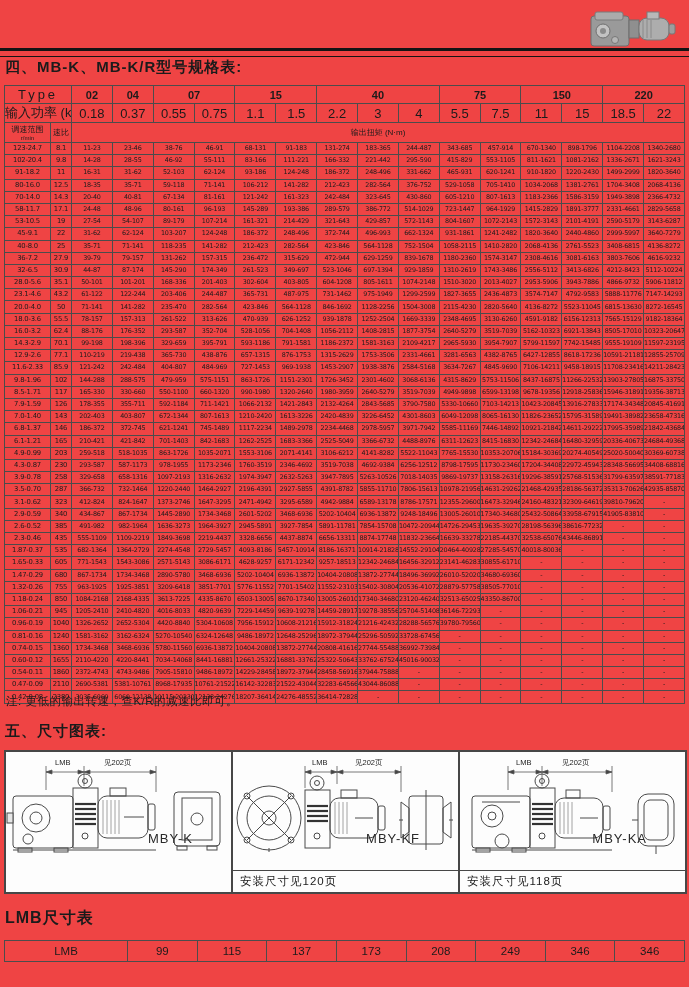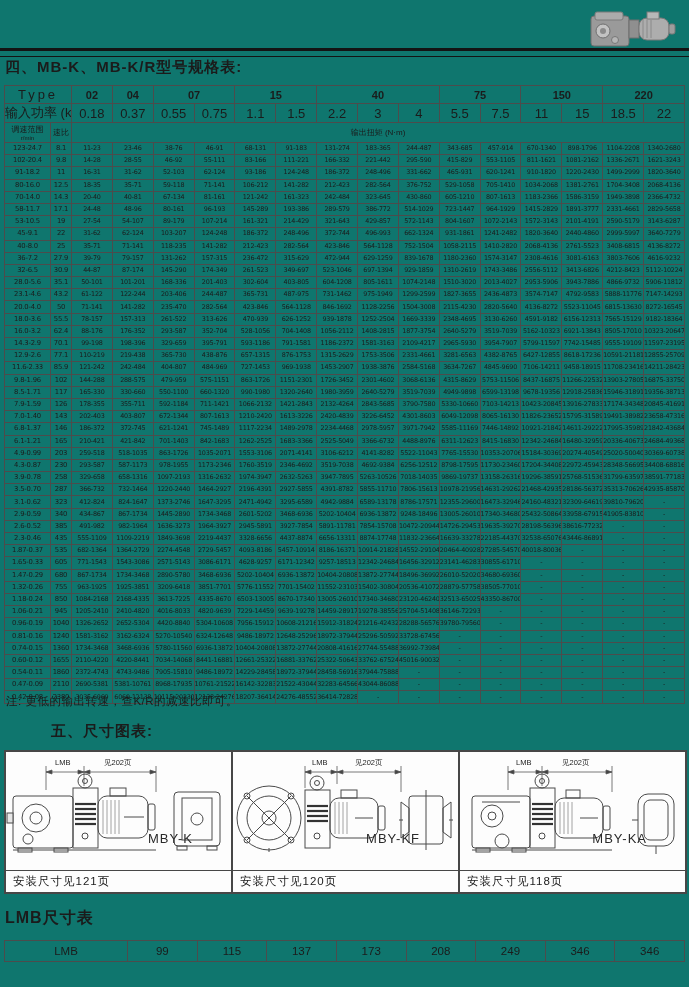--- a/index.html
+++ b/index.html
@@ -1,36 +1,36 @@
 <!DOCTYPE html>
 <html><head>
 <meta charset="utf-8">
 <style>
   html,body{margin:0;padding:0;background:#e8e8e8;}
-  .page{position:relative;width:689px;height:987px;margin:0 auto;background:#0f766e;
+  .page{position:relative;width:689px;height:987px;margin:0 auto;background:#ef4444;
         font-family:"Liberation Sans","DejaVu Sans",sans-serif;color:#1b1b1b;overflow:hidden;}
   .photo{position:absolute;top:4px;right:8px;width:96px;height:46px;}
   .toprule{position:absolute;top:48px;left:0;width:689px;height:5px;
            border-top:3px solid #141414;border-bottom:1px solid #141414;}
   .h-sec{position:absolute;left:5px;font-size:15px;font-weight:bold;letter-spacing:1px;white-space:nowrap;}
   #title4{top:58px;}
   
   .spec{position:absolute;top:85px;left:4px;width:681px;border-collapse:collapse;table-layout:fixed;}
   .spec th,.spec td{border:1px solid #4c4c4c;padding:0;text-align:center;vertical-align:middle;
                     overflow:hidden;white-space:nowrap;}
   .spec thead tr.t-row th{height:17px;font-size:11px;font-weight:bold;margin-left:12px;}
   .spec thead tr.t-row th.th-type{font-size:13px;font-weight:normal;letter-spacing:3px;}
   .spec thead tr.p-row th{height:16px;font-size:13px;font-weight:normal;}
   .spec thead tr.s-row th{height:19px;font-size:8px;font-weight:normal;}
   .spec thead tr.s-row .unit{font-size:6px;line-height:6px;}
   .spec tbody td{height:11.2px;line-height:11px;font-size:6.4px;font-family:"DejaVu Sans",sans-serif;letter-spacing:-0.2px;}
   .spec tbody td.c-speed{font-size:6.8px;}
   .spec tbody td.c-ratio{font-size:6.8px;}
   .note{position:absolute;top:694px;left:6px;font-size:11.5px;letter-spacing:0.5px;}
-  #title5{top:722px;margin-left:46px;}
+  #title5{top:722px;}
   
   .panels{position:absolute;top:750px;left:4px;width:679px;display:flex;border:2px solid #474747;}
   .panel{flex:1;position:relative;border-left:2px solid #474747;background:#fdfdfd;}
   .panel:first-child{border-left:none;}
   .diagram{height:118px;position:relative;}
   .model-label{position:absolute;right:38px;bottom:24px;font-size:13px;letter-spacing:1px;color:#2a2a2a;}
   .panel-caption{border-top:1.5px solid #474747;height:21px;line-height:21px;font-size:11.5px;padding-left:7px;letter-spacing:1px;}
   .ln{stroke:#4a4a4a;fill:none;stroke-width:1;}
   .rib{stroke:#333;stroke-width:2.2;}
   .fin{stroke:#8a8a8a;stroke-width:0.8;}
@@ -1043,21 +1043,20 @@
           <g class="ln">
             <rect x="168" y="40" width="46" height="54" rx="4"></rect>
             <rect x="176" y="46" width="30" height="42"></rect>
             <circle cx="191" cy="67" r="6"></circle>
             <rect x="171" y="94" width="10" height="4"></rect>
               <rect x="201" y="94" width="10" height="4"></rect>
           </g>
         </svg>
         <div class="model-label">MBY-K</div>
       </div>
-      <div class="panel-caption">安装尺寸见121页</div>
     </div>
 
     <div class="panel">
       <div class="diagram">
         <svg width="100%" height="118" viewBox="0 0 225 118">
           <g class="dim">
             <line x1="72" y1="14" x2="72" y2="36"></line>
               <line x1="104" y1="14" x2="104" y2="32"></line>
               <line x1="168" y1="14" x2="168" y2="40"></line>
             <line x1="72" y1="20" x2="168" y2="20"></line>

